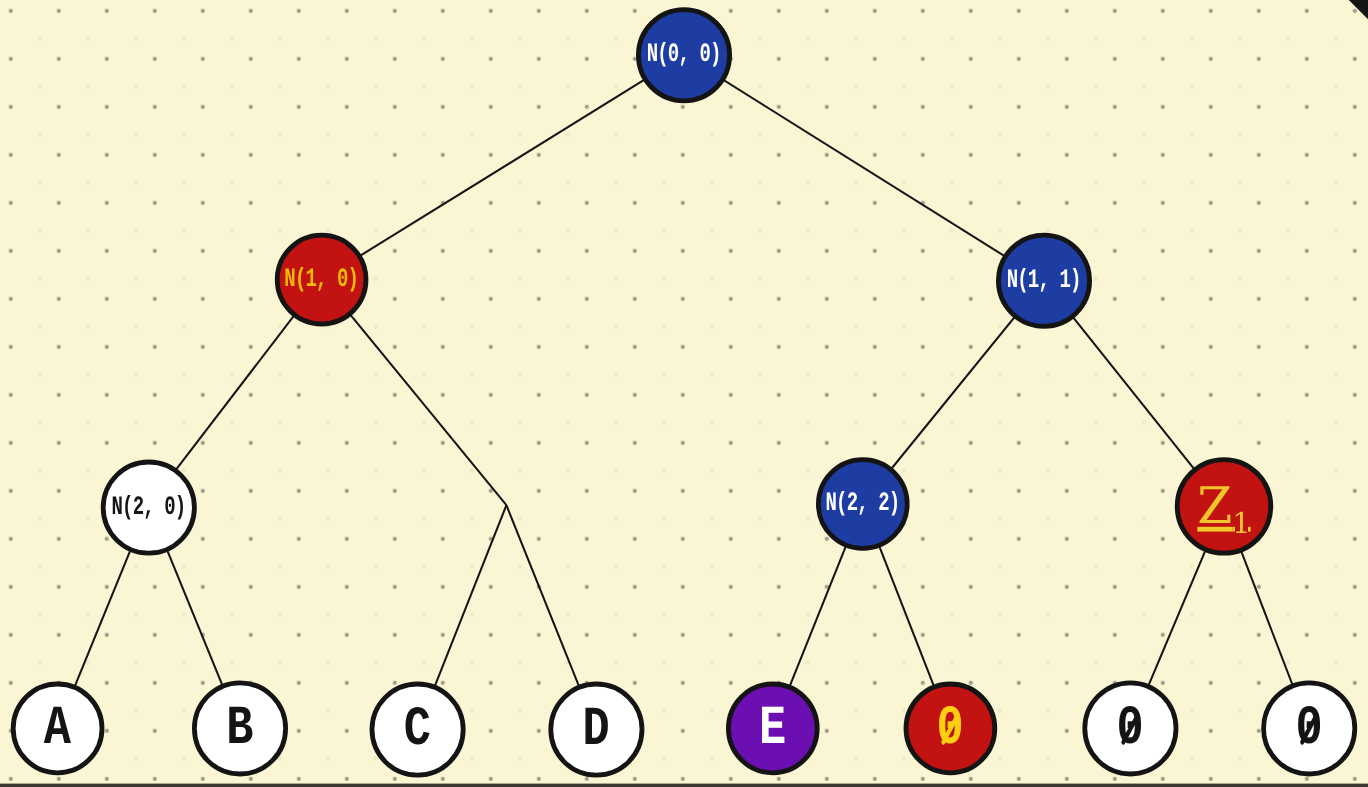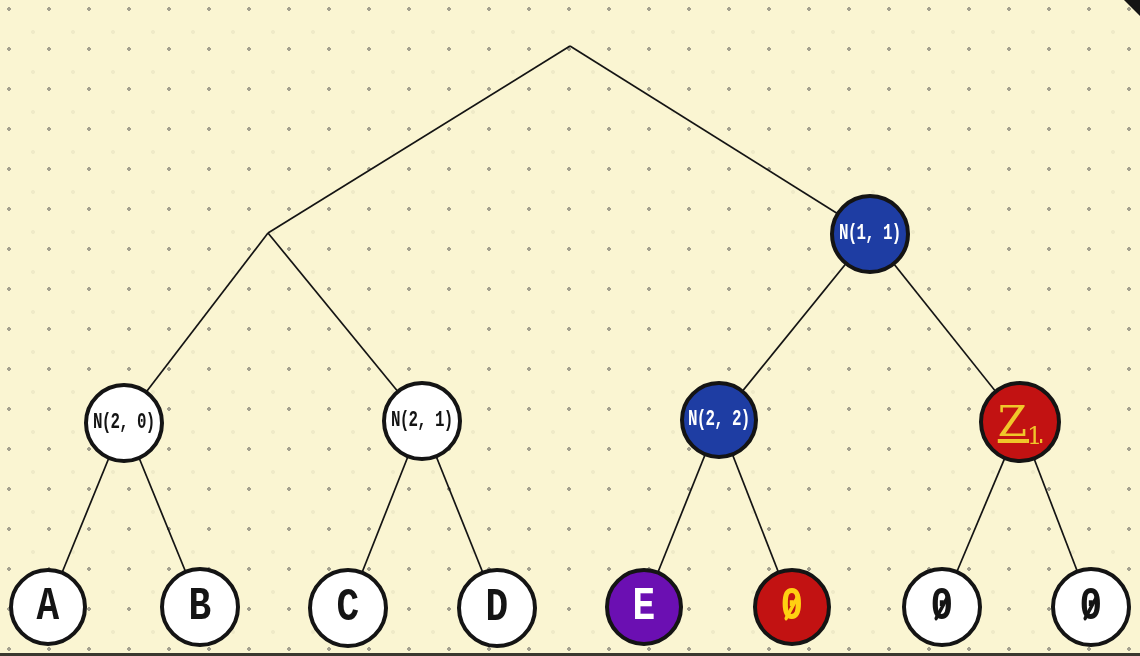--- a/index.html
+++ b/index.html
@@ -111,28 +111,31 @@
       <line x1="124" y1="421" x2="200" y2="607" stroke="#141414" stroke-width="1.7"></line>
       <line x1="422" y1="421" x2="348" y2="608" stroke="#141414" stroke-width="1.7"></line>
       <line x1="422" y1="421" x2="497" y2="608" stroke="#141414" stroke-width="1.7"></line>
       <line x1="719" y1="420" x2="644" y2="607" stroke="#141414" stroke-width="1.7"></line>
       <line x1="719" y1="420" x2="792" y2="607" stroke="#141414" stroke-width="1.7"></line>
       <line x1="1020" y1="422" x2="942" y2="607" stroke="#141414" stroke-width="1.7"></line>
       <line x1="1020" y1="422" x2="1091" y2="607" stroke="#141414" stroke-width="1.7"></line>
     </svg>
   <div id="bottom-bar" style="background: rgb(58, 56, 47);"></div>
   <div id="corner-fold" style="border-right-color: rgb(20, 20, 20);"></div>
+<div class="node internal" style="left: 530px; top: 6px; width: 80px; height: 80px; background: rgb(30, 61, 163); border-color: rgb(20, 20, 20); color: rgb(255, 255, 255);">
+      <span class="label">N(0, 0)</span>
+    </div>
+    <div class="node internal" style="left: 229px; top: 194px; width: 78px; height: 78px; background: rgb(194, 18, 18); border-color: rgb(20, 20, 20); color: rgb(238, 188, 0);">
+      <span class="label">N(1, 0)</span>
+    </div>
     <div class="node internal" style="left: 830px; top: 194px; width: 80px; height: 80px; background: rgb(30, 61, 163); border-color: rgb(20, 20, 20); color: rgb(255, 255, 255); justify-content: center;">
       <span class="label">N(1, 1)</span>
     </div>
     <div class="node internal" style="left: 84px; top: 383px; width: 80px; height: 80px; background: rgb(255, 255, 255); border-color: rgb(20, 20, 20); color: rgb(20, 20, 20);">
       <span class="label">N(2, 0)</span>
-    </div>
-    <div class="node internal" style="left: 382px; top: 381px; width: 80px; height: 80px; background: rgb(255, 255, 255); border-color: rgb(20, 20, 20); color: rgb(20, 20, 20);">
-      <span class="label">N(2, 1)</span>
     </div>
     <div class="node internal" style="left: 680px; top: 381px; width: 78px; height: 78px; background: rgb(30, 61, 163); border-color: rgb(20, 20, 20); color: rgb(255, 255, 255);">
       <span class="label">N(2, 2)</span>
     </div>
     <div class="node serif" style="left: 979px; top: 381px; width: 82px; height: 82px; background: rgb(194, 18, 18); border-color: rgb(20, 20, 20); color: rgb(240, 198, 42); text-decoration: underline;">
       <span class="label">Z<sub>1</sub></span>
     </div>
     <div class="node leaf" style="left: 9px; top: 568px; width: 78px; height: 78px; background: rgb(255, 255, 255); border-color: rgb(20, 20, 20); color: rgb(20, 20, 20);">
       <span class="label">A</span>
     </div>

